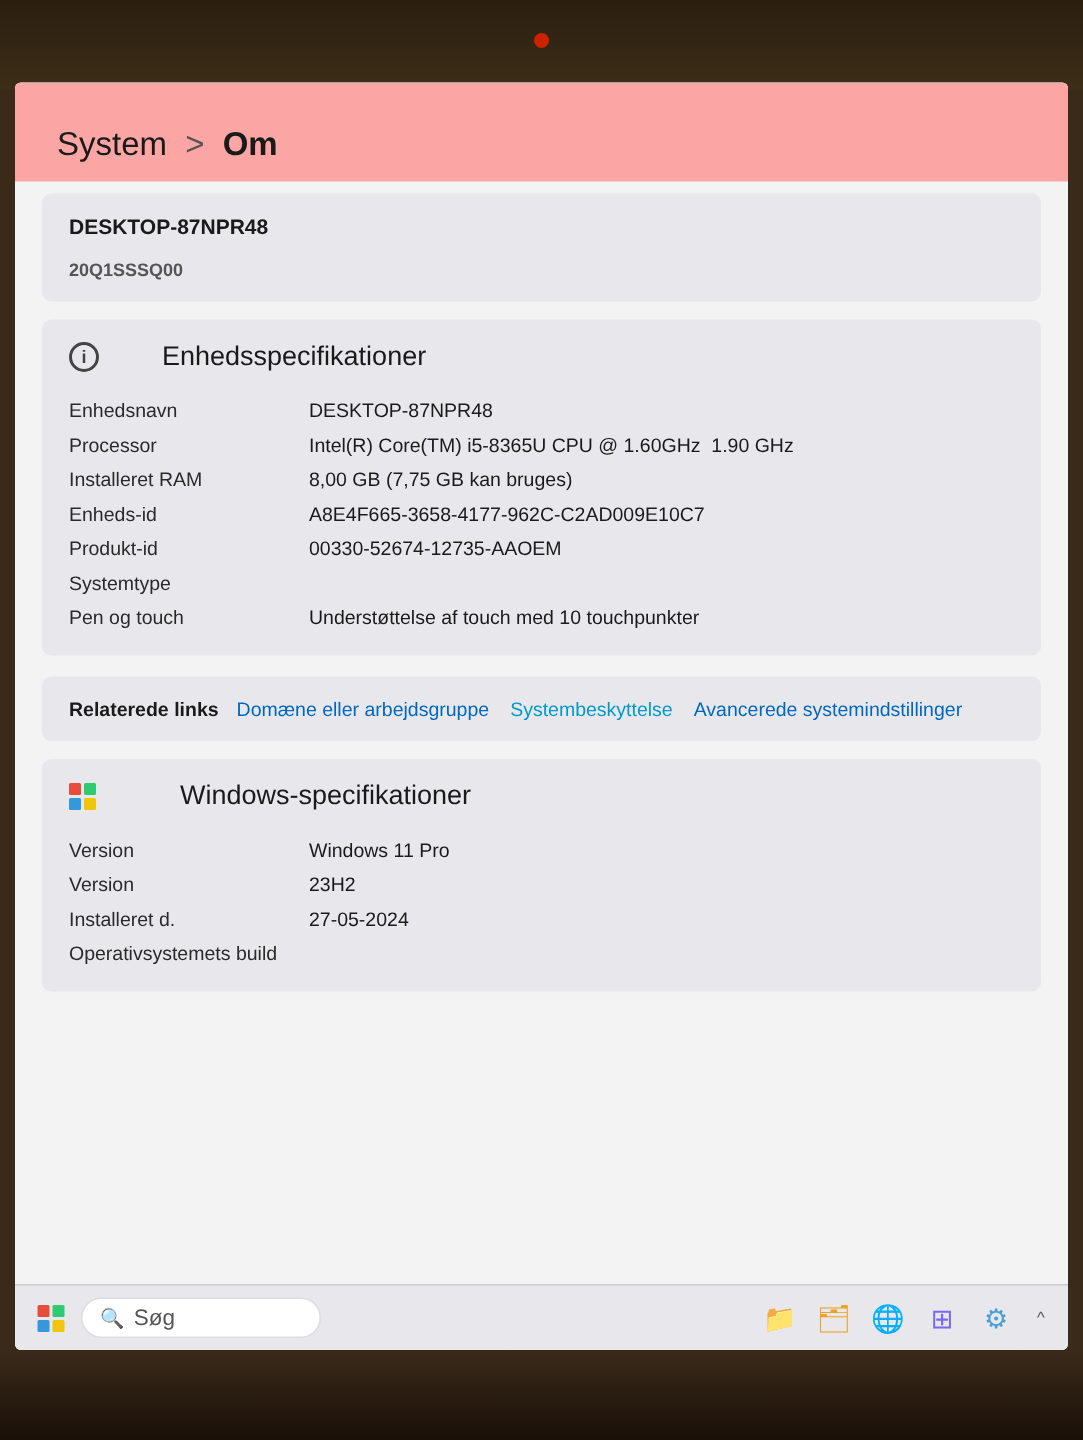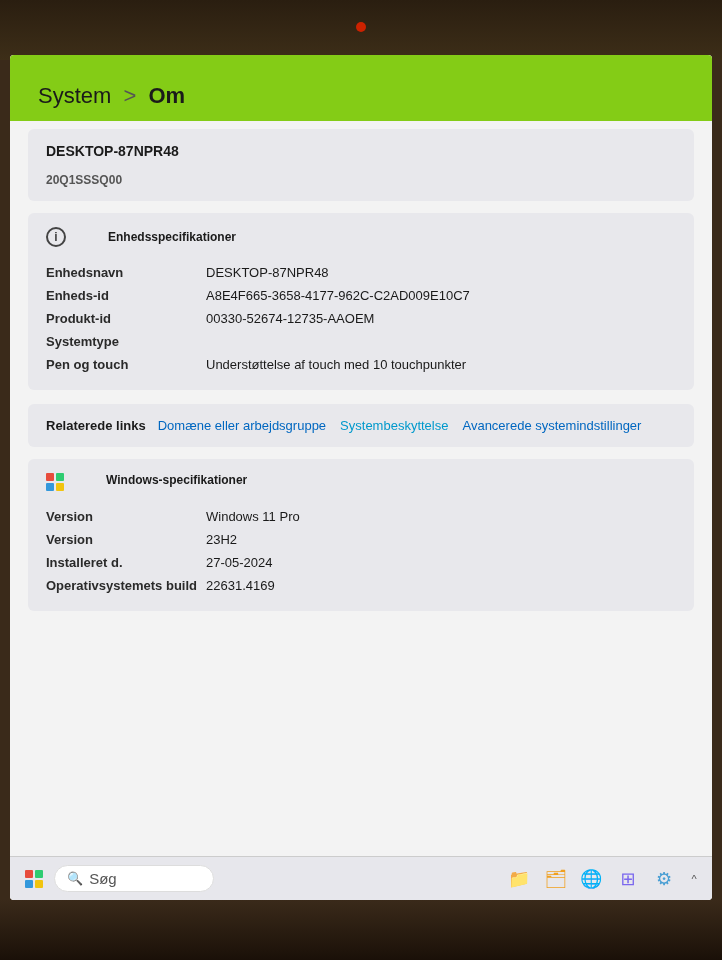--- a/index.html
+++ b/index.html
@@ -50,21 +50,21 @@
       width: 100%;
       height: 100%;
       background: #f3f3f3;
       overflow: hidden;
       position: relative;
     }
 
     
     .page-header {
       padding: 28px 28px 12px 28px;
-      background: #84cc16;
+      background: #fca5a5;
     }
     .breadcrumb {
       font-size: 22px;
       color: #1a1a1a;
       font-weight: 400;
     }
     .breadcrumb .sep {
       color: #555;
       margin: 0 6px;
     }
@@ -113,40 +113,40 @@
       border-radius: 50%;
       display: flex;
       align-items: center;
       justify-content: center;
       font-size: 12px;
       color: #444;
       font-weight: 700;
       flex-shrink: 0;
     }
     .section-title {
-      font-size: 12px;
-      font-weight: 700;
+      font-size: 18px;
+      font-weight: 400;
       color: #1a1a1a;
       padding-left: 32px;
     }
 
     
     .spec-table {
       width: 100%;
     }
     .spec-row {
       display: flex;
       padding: 4px 0;
       font-size: 13px;
     }
     .spec-label {
       width: 160px;
       min-width: 160px;
       color: #2a2a2a;
-      font-weight: 700;
+      font-weight: 400;
     }
     .spec-value {
       color: #1a1a1a;
       flex: 1;
     }
 
     
     .related-links {
       margin: 14px 18px 0 18px;
       padding: 14px 18px;
@@ -172,22 +172,22 @@
 
     
     .win-section {
       margin: 12px 18px 0 18px;
       background: #e8e8ec;
       border-radius: 6px;
       padding: 14px 18px;
     }
     .win-section-header {
       display: flex;
-      align-items: flex-start;
-      gap: 10px;
+      align-items: center;
+      gap: 24px;
       margin-bottom: 14px;
     }
     .win-logo {
       display: grid;
       grid-template-columns: 1fr 1fr;
       gap: 2px;
       width: 18px;
       height: 18px;
     }
     .win-logo-cell {
@@ -309,20 +309,28 @@
           <span>i</span>
         </div>
         <span class="section-title">Enhedsspecifikationer</span>
       </div>
       <div class="spec-table">
         <div class="spec-row">
           <span class="spec-label">Enhedsnavn</span>
           <span class="spec-value">DESKTOP-87NPR48</span>
         </div>
         <div class="spec-row">
+          <span class="spec-label">Processor</span>
+          <span class="spec-value">Intel(R) Core(TM) i5-8365U CPU @ 1.60GHz&nbsp; 1.90 GHz</span>
+        </div>
+        <div class="spec-row">
+          <span class="spec-label">Installeret RAM</span>
+          <span class="spec-value">8,00 GB (7,75 GB kan bruges)</span>
+        </div>
+        <div class="spec-row">
           <span class="spec-label">Enheds-id</span>
           <span class="spec-value">A8E4F665-3658-4177-962C-C2AD009E10C7</span>
         </div>
         <div class="spec-row">
           <span class="spec-label">Produkt-id</span>
           <span class="spec-value">00330-52674-12735-AAOEM</span>
         </div>
         <div class="spec-row">
           <span class="spec-label">Systemtype</span>
         </div>
@@ -358,21 +366,20 @@
         <div class="spec-row">
           <span class="spec-label">Version</span>
           <span class="spec-value">23H2</span>
         </div>
         <div class="spec-row">
           <span class="spec-label">Installeret d.</span>
           <span class="spec-value">27-05-2024</span>
         </div>
         <div class="spec-row">
           <span class="spec-label">Operativsystemets build</span>
-          <span class="spec-value">22631.4169</span>
         </div>
       </div>
     </div>
 
     <div class="taskbar">
       <div class="taskbar-start">
         <div class="win-start-logo">
           <div class="start-cell" style="background:#e74c3c;"></div>
           <div class="start-cell" style="background:#2ecc71;"></div>
           <div class="start-cell" style="background:#3498db;"></div>

